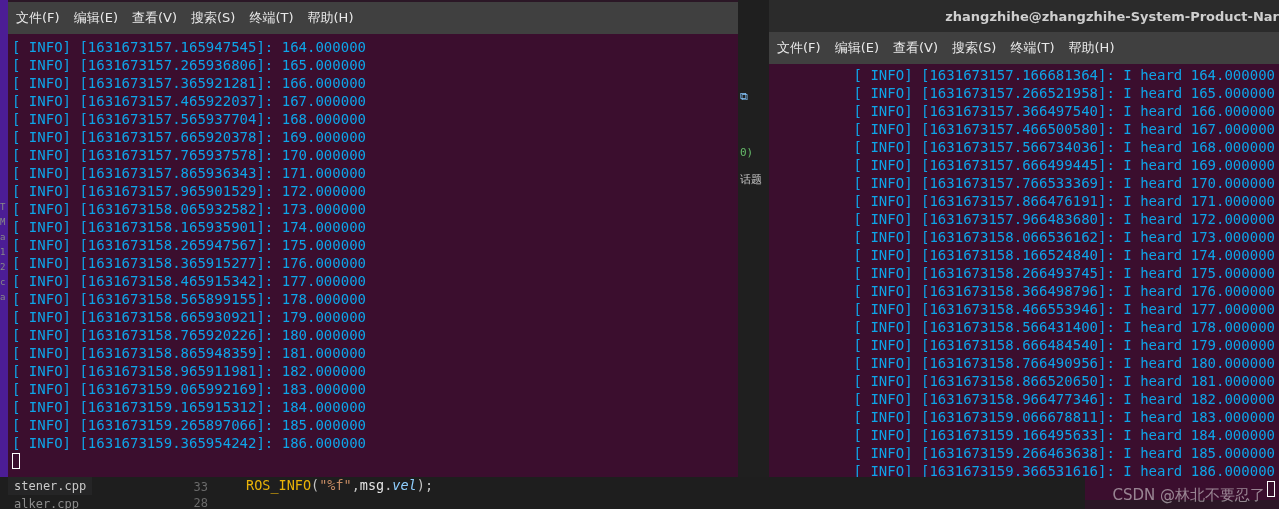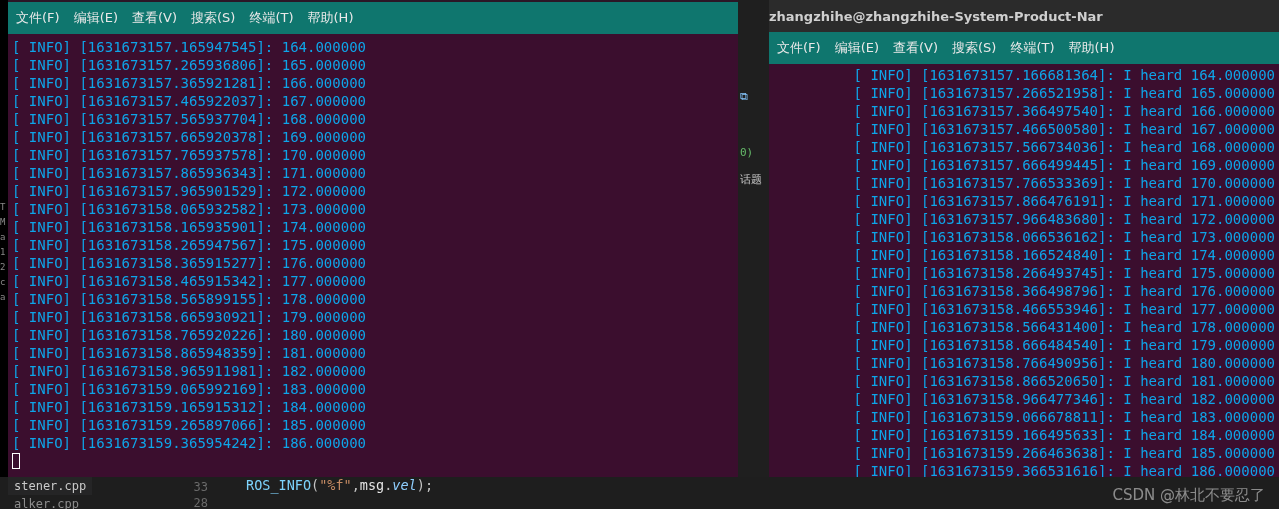--- a/index.html
+++ b/index.html
@@ -2,47 +2,47 @@
 <html><head>
 <meta charset="utf-8">
 <style>
   * { margin:0; padding:0; box-sizing:border-box; }
   html,body { width:1279px; height:509px; overflow:hidden; font-family:"DejaVu Sans Mono","Consolas",monospace; background:#2b1726; }
   .screen { position:relative; width:1279px; height:509px; }
 
   
   .term-left { position:absolute; left:8px; top:2px; width:730px; height:475px; background:#3b0e2e; }
   .term-right { position:absolute; left:769px; top:32px; width:510px; height:468px; background:#3b0e2e; }
-  .title-right { position:absolute; left:769px; top:0; width:510px; height:32px; background:#2b2b2b; color:#cfcfcf; font-family:"DejaVu Sans",sans-serif; font-size:13px; font-weight:600; display:flex; align-items:center; justify-content:flex-start; white-space:nowrap; overflow:hidden; }
+  .title-right { position:absolute; left:769px; top:0; width:510px; height:32px; background:#2b2b2b; color:#cfcfcf; font-family:"DejaVu Sans",sans-serif; font-size:13px; font-weight:600; display:flex; align-items:center; justify-content:flex-end; white-space:nowrap; overflow:hidden; }
 
-  .menubar { height:32px; display:flex; align-items:center; gap:14px; padding:0 8px; color:#e8e8e8; font-family:"DejaVu Sans",sans-serif; font-size:13px; background:#0f766e; }
+  .menubar { height:32px; display:flex; align-items:center; gap:14px; padding:0 8px; color:#e8e8e8; font-family:"DejaVu Sans",sans-serif; font-size:13px; background:#404040; }
   .menubar span { cursor:pointer; }
 
   .log-area { position:absolute; left:0; right:0; top:34px; bottom:0; padding:2px 4px 2px 4px; color:#0ea5e9; font-size:14px; line-height:18px; white-space:pre; overflow:hidden; }
   .term-right .log-area { top:32px;text-align:right; }
   .cursor { display:inline-block; width:8px; height:16px; border:1px solid #fff; vertical-align:text-bottom; }
 
   
   .mid-strip { position:absolute; left:738px; top:0; width:31px; height:480px; background:#1f1f1f; color:#aaa; font-size:10px; overflow:hidden; }
   .mid-strip .item { position:absolute; left:2px; color:#87c8ff; font-size:11px; }
   .mid-strip .it1 { top:90px; }
   .mid-strip .it2 { top:146px; color:#66bb6a; }
   .mid-strip .it3 { top:172px; color:#ccc; }
 
   
-  .editor { position:absolute; left:0; top:477px; width:1279px; height:32px; background:#1e1e1e; display:flex; align-items:flex-start; overflow:hidden; }
+  .editor { position:absolute; left:0; top:477px; width:1085px; height:32px; background:#1e1e1e; display:flex; align-items:flex-start; overflow:hidden; }
   .file-tab { position:absolute; left:8px; top:0px; color:#c9c9c9; font-size:12px; background:#252526; padding:2px 6px; white-space:nowrap; }
   .file-tab2 { position:absolute; left:8px; top:20px; color:#8d8d8d; font-size:12px; padding:0 6px; white-space:nowrap; }
   .linecol { position:absolute; left:178px; top:2px; width:30px; color:#6a6a6a; text-align:right; font-size:12px; line-height:16px;}
   .code { position:absolute; left:246px; top:0; font-size:13.5px; line-height:16px; font-family:"DejaVu Sans Mono","Consolas",monospace; }
-  .code .fn{color:#7dd3fc;} .code .str{color:#c58b63;} .code .var{color:#e5e5e5;} .code .mem{color:#8fcfff;font-style:italic;} .code .punc{color:#c4c4c4;} .code .cmt{color:#5a8a4c;}
+  .code .fn{color:#eab308;} .code .str{color:#c58b63;} .code .var{color:#e5e5e5;} .code .mem{color:#8fcfff;font-style:italic;} .code .punc{color:#c4c4c4;} .code .cmt{color:#5a8a4c;}
 
   .watermark { position:absolute; right:14px; bottom:4px; color:rgba(230,230,230,0.55); font-family:"DejaVu Sans",sans-serif; font-size:15px; pointer-events:none; }
 
-  .left-gutter { position:absolute; left:0; top:0; width:8px; height:509px; background:#000000; color:#888; font-size:9px; line-height:15px; padding-top:200px;}
+  .left-gutter { position:absolute; left:0; top:0; width:8px; height:509px; background:#4c1d95; color:#888; font-size:9px; line-height:15px; padding-top:200px;}
 </style>
 </head>
 <body>
 <div class="screen">
 
 <div class="left-gutter">T
 M
 a
 1
 2

